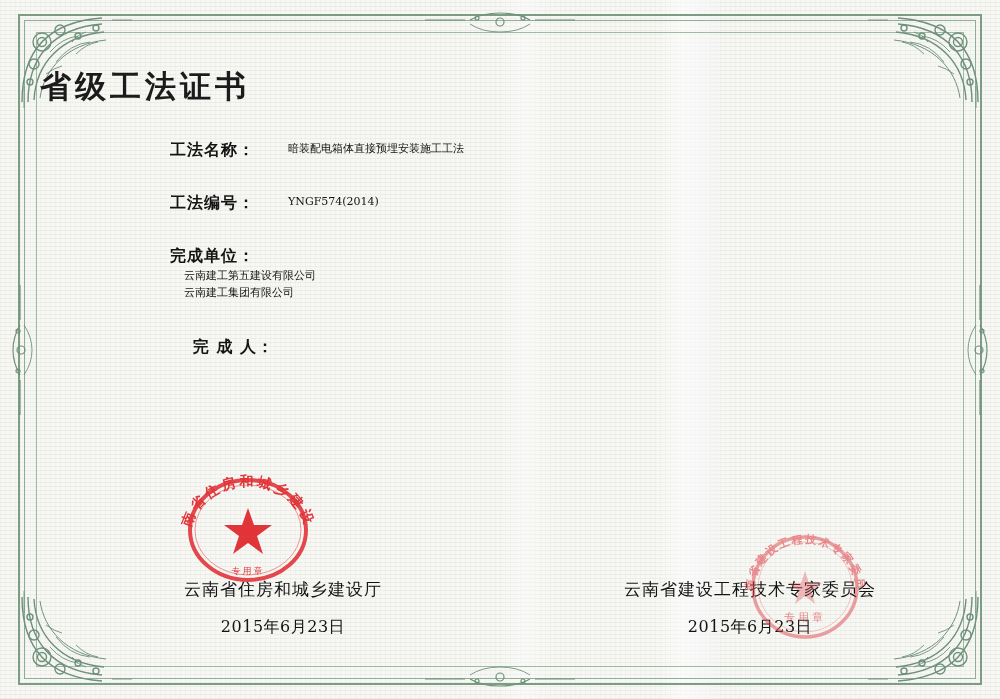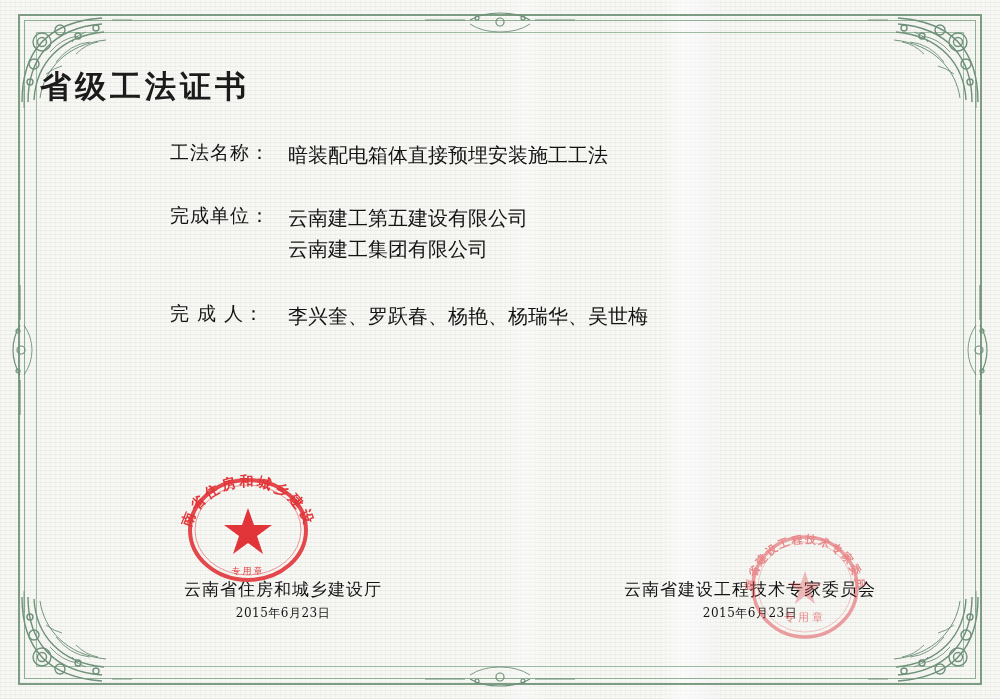--- a/index.html
+++ b/index.html
@@ -118,53 +118,53 @@
   }
   .field-row {
     display: flex;
     align-items: flex-start;
     margin-bottom: 32px;
     font-size: 17px;
     color: #141414;
   }
   .field-label {
     font-family: "DejaVu Serif", "Liberation Serif", serif;
-    font-weight: normal;
-    font-size: 19px;
+    font-weight: bold;
+    font-size: 16px;
     white-space: nowrap;
     letter-spacing: 1px;
     min-width: 104px;
   }
   .field-value {
     font-family: "DejaVu Serif", "Liberation Serif", serif;
-    font-size: 20px;
+    font-size: 11px;
     margin-left: 14px;
     line-height: 1.55;
     color: #141414;
   }
   .field-value .line2 { display: block; }
-  .row-unit { margin-bottom: 18px; }
-  .row-person { margin-top: 36px; }
+  .row-unit { margin-bottom: 18px; flex-direction: column; }
+  .row-person { margin-top: 36px; text-align: right; }
 
   
   .sign-block {
     position: absolute;
     text-align: center;
     font-family: "DejaVu Serif", "Liberation Serif", serif;
     color: #141414;
   }
   .sign-left  { left: 118px; top: 578px; width: 330px; }
   .sign-right { left: 565px; top: 578px; width: 370px; }
   .sign-org {
     font-size: 17px;
     letter-spacing: 1px;
   }
   .sign-date {
-    font-size: 12px;
-    margin-top: 4px;
+    font-size: 16px;
+    margin-top: 16px;
     letter-spacing: 0.5px;
   }
 
   
   .seal {
     position: absolute;
     border-radius: 50%;
     pointer-events: none;
   }
   .seal-left {
@@ -331,32 +331,35 @@
     <div class="cert-title">省级工法证书</div>
 
     <div class="fields">
 
       <div class="field-row">
         <div class="field-label">工法名称：</div>
         <div class="field-value">暗装配电箱体直接预埋安装施工工法</div>
       </div>
 
 
+      <div class="field-row">
+        <div class="field-label">工法编号：</div>
+        <div class="field-value">YNGF574(2014)</div>
+      </div>
 
       <div class="field-row row-unit">
         <div class="field-label">完成单位：</div>
         <div class="field-value">
           <span class="line2">云南建工第五建设有限公司</span>
           <span class="line2">云南建工集团有限公司</span>
         </div>
       </div>
 
       <div class="field-row row-person">
         <div class="field-label">完 成 人：</div>
-        <div class="field-value">李兴奎、罗跃春、杨艳、杨瑞华、吴世梅</div>
       </div>
 
     </div>
 
     <div class="sign-block sign-left">
       <div class="sign-org">云南省住房和城乡建设厅</div>
       <div class="sign-date">2015年6月23日</div>
     </div>
 
     <div class="sign-block sign-right">

